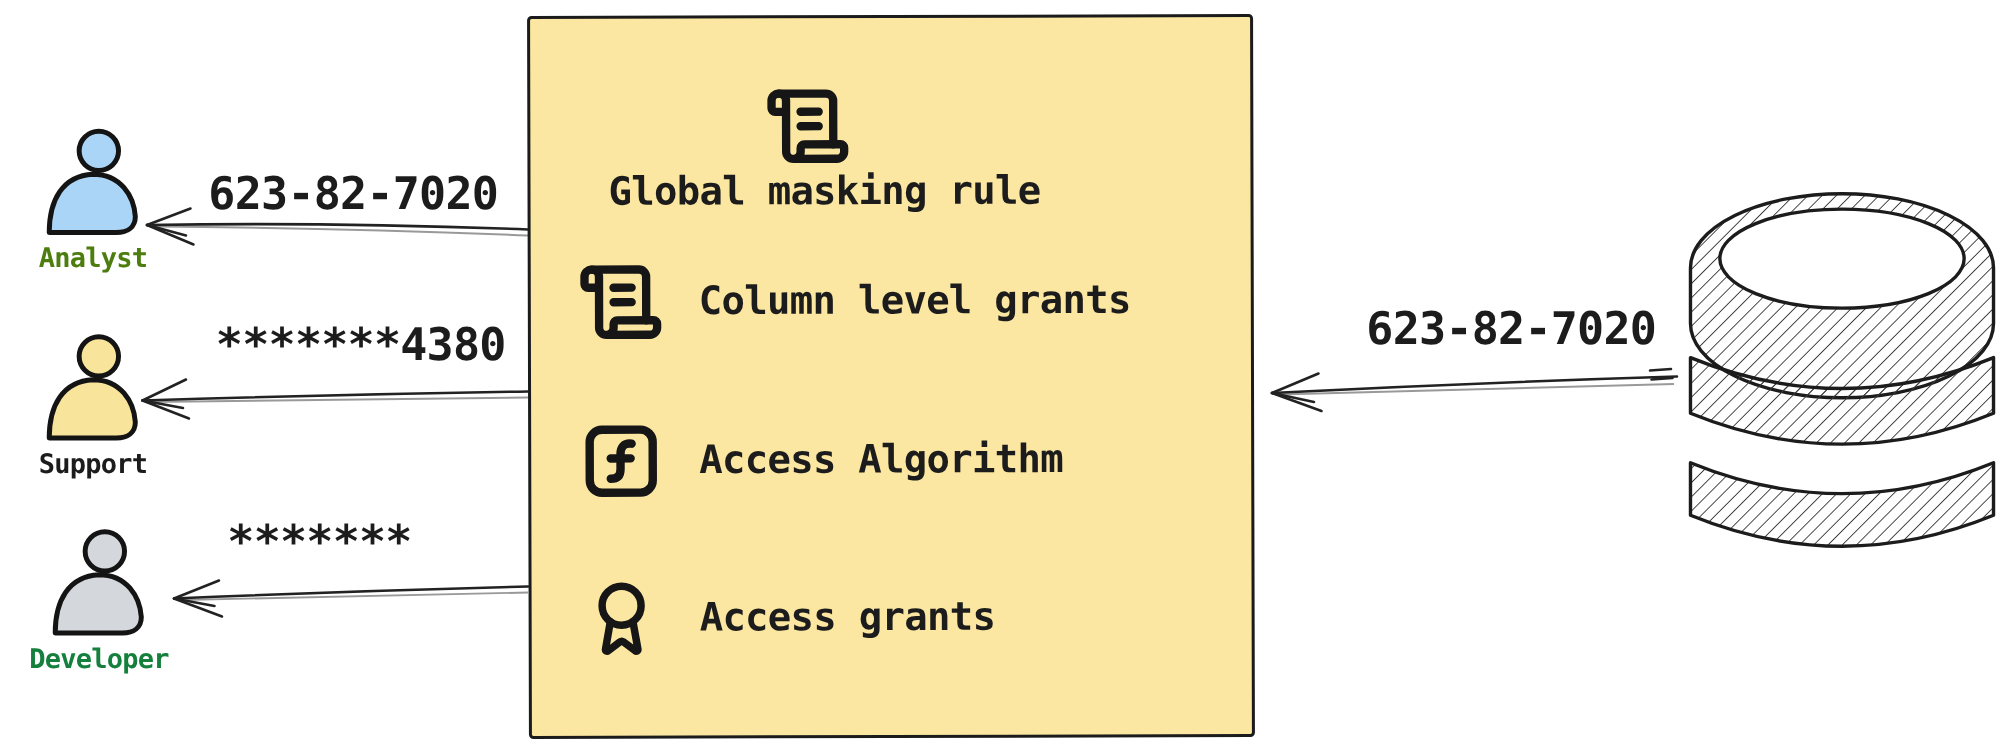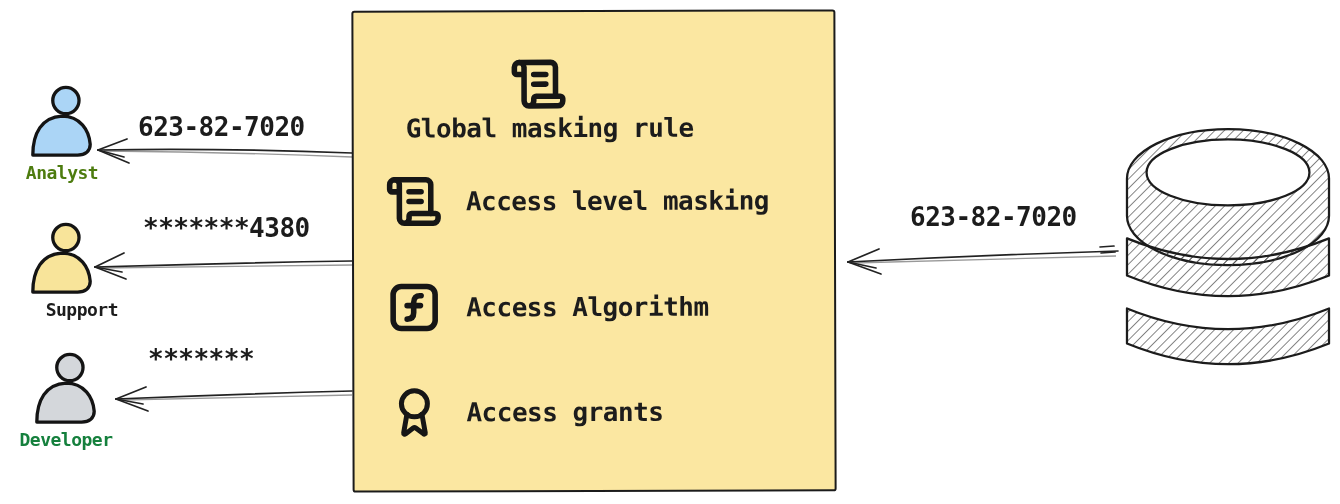--- a/index.html
+++ b/index.html
@@ -18,24 +18,24 @@
   .mask-row{position:absolute;left:30px;display:flex;align-items:center;height:66px;}
   .mask-row .icon-slot{width:60px;display:flex;justify-content:center;align-items:center;}
   .mask-row svg{stroke:#161616;fill:none;stroke-linecap:round;stroke-linejoin:round;}
   .mask-row .label{margin-left:22px;font-size:26px;font-weight:bold;white-space:nowrap;letter-spacing:-0.5px;}
   .row-0{top:43px;flex-direction:column;} .row-1{top:156px;} .row-2{top:262px;} .row-3{top:367px;}
 
   
   .persona{position:absolute;width:112px;text-align:center;}
   .persona svg{display:block;margin:0 auto;}
   .persona .pname{margin-top:5px;font-size:18px;font-weight:bold;letter-spacing:-0.5px;}
-  .persona-0{left:6px;top:85px;} .persona-1{left:6px;top:222px;text-align:right;} .persona-2{left:10px;top:352px;}
+  .persona-0{left:6px;top:85px;} .persona-1{left:6px;top:222px;} .persona-2{left:10px;top:352px;}
 
   
-  .val-label{position:absolute;font-size:26px;font-weight:bold;white-space:nowrap;letter-spacing:-0.5px;text-align:left;}
+  .val-label{position:absolute;font-size:30px;font-weight:bold;white-space:nowrap;letter-spacing:-0.5px;text-align:center;}
   .val-0{left:138px;top:112px;width:195px;}
   .val-1{left:143px;top:213px;width:195px;}
   .val-2{left:148px;top:344px;width:130px;}
   .val-3{left:910px;top:202px;width:195px;}
 
   
   .db-wrap{position:absolute;left:1124px;top:125px;}
 </style>
 </head>
 <body>
@@ -120,21 +120,21 @@
 
     <div class="mask-row row-1">
       <span class="icon-slot">
         <svg width="58" height="58" viewBox="0 0 24 24" stroke-width="2.3">
           <path d="M15 12h-5"></path>
             <path d="M15 8h-5"></path>
             <path d="M19 17V5a2 2 0 0 0-2-2H4"></path>
           <path d="M8 21h12a2 2 0 0 0 2-2v-1a1 1 0 0 0-1-1H11a1 1 0 0 0-1 1v1a2 2 0 1 1-4 0V5a2 2 0 1 0-4 0v2a1 1 0 0 0 1 1h3"></path>
         </svg>
       </span>
-      <span class="label">Access level masking</span>
+      <span class="label">Column level grants</span>
     </div>
 
     <div class="mask-row row-2">
       <span class="icon-slot">
         <svg width="56" height="56" viewBox="0 0 24 24" stroke-width="2.4">
           <rect width="18" height="18" x="3" y="3" rx="3.5"></rect>
           <path d="M9 17c2 0 2.8-1 2.8-2.8V10c0-2 1-3.3 3.2-3"></path>
           <path d="M9 11.2h5.7"></path>
         </svg>
       </span>

